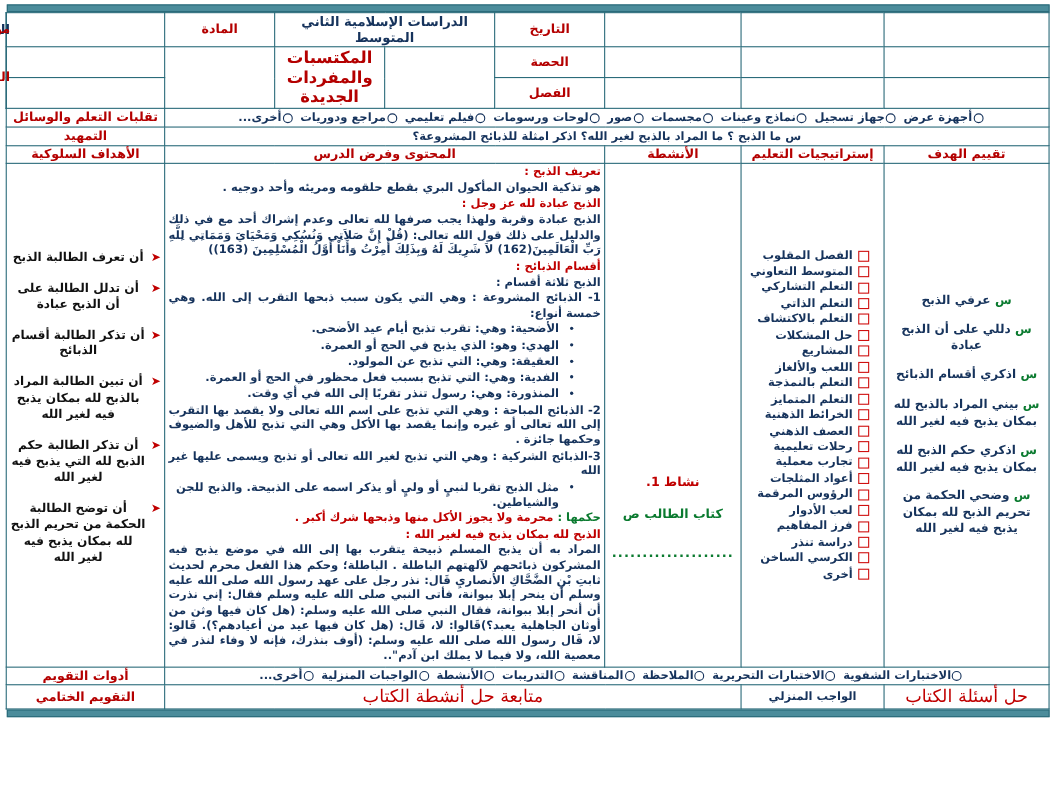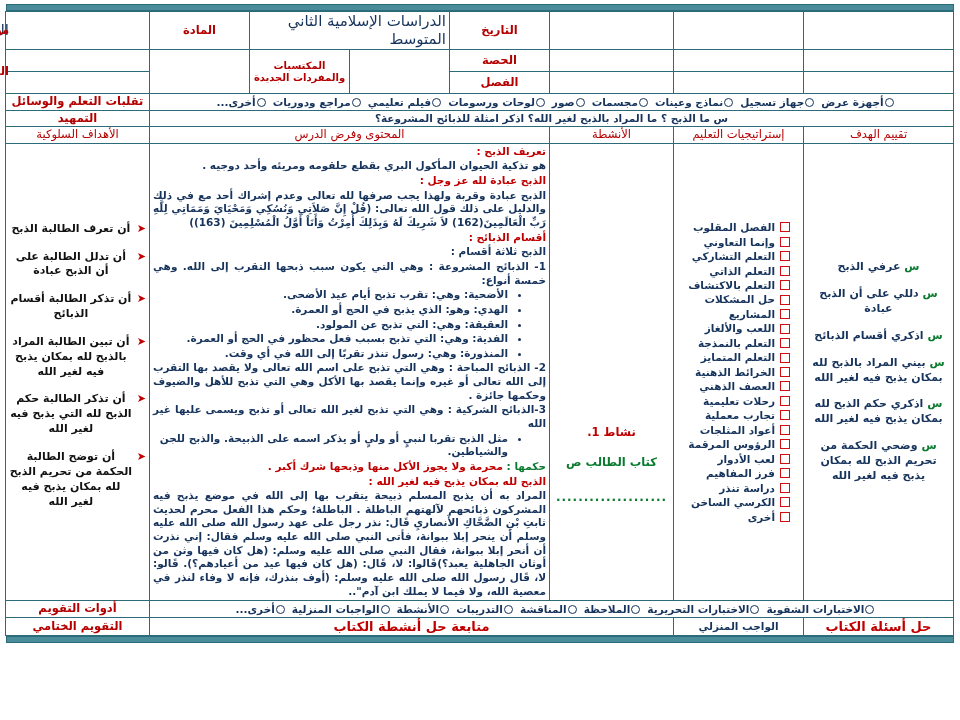--- a/index.html
+++ b/index.html
@@ -48,26 +48,27 @@
     color: #b40000;
     font-weight: bold;
     text-align: center;
     font-size: 11.5px;
     white-space: nowrap;
   }
   .lbl-red-sm {
     color: #b40000;
     font-weight: bold;
     text-align: center;
-    font-size: 10px;
+    font-size: 15px;
   }
   .val-navy {
     color: #16335c;
-    font-weight: normal;
-    font-size: 15px;
+    font-weight: bold;
+    text-align: center;
+    font-size: 12px;
   }
   .blank { background: #ffffff; }
 
   
   .media-row {
     font-size: 10.5px;
     color: #16335c;
     font-weight: bold;
     text-align: center;
     white-space: nowrap;
@@ -86,21 +87,21 @@
     font-size: 10.5px;
     color: #16335c;
     font-weight: bold;
     text-align: center;
     padding: 3px 4px;
   }
 
   
   .colhead {
     color: #b40000;
-    font-weight: normal;
+    font-weight: bold;
     text-align: center;
     font-size: 11.5px;
     padding: 3px 2px;
   }
 
   
   td.body-cell {
     vertical-align: top;
     padding: 4px 4px;
   }
@@ -188,23 +189,23 @@
     color: #16335c;
     text-align: center;
     margin-bottom: 12px;
     line-height: 1.35;
     padding: 0 4px;
   }
   .q-item .s { color: #0a7a2f; }
 
   .bottom-red {
     color: #c00000;
-    font-weight: bold;
-    text-align: center;
-    font-size: 13px;
+    font-weight: normal;
+    text-align: center;
+    font-size: 16px;
   }
   .bottom-navy {
     color: #16335c;
     font-weight: bold;
     text-align: center;
     font-size: 10.5px;
   }
 </style>
 </head>
 <body>
@@ -294,21 +295,21 @@
       </td>
 
       <td class="body-cell">
         <ul class="strat-list">
           <li class="strat-item">
                 <span class="sq"></span>
                 <span>الفصل المقلوب</span>
               </li>
           <li class="strat-item">
                 <span class="sq"></span>
-                <span>وإنما التعاوني</span>
+                <span>المتوسط التعاوني</span>
               </li>
           <li class="strat-item">
                 <span class="sq"></span>
                 <span>التعلم التشاركي</span>
               </li>
           <li class="strat-item">
                 <span class="sq"></span>
                 <span>التعلم الذاتي</span>
               </li>
           <li class="strat-item">

